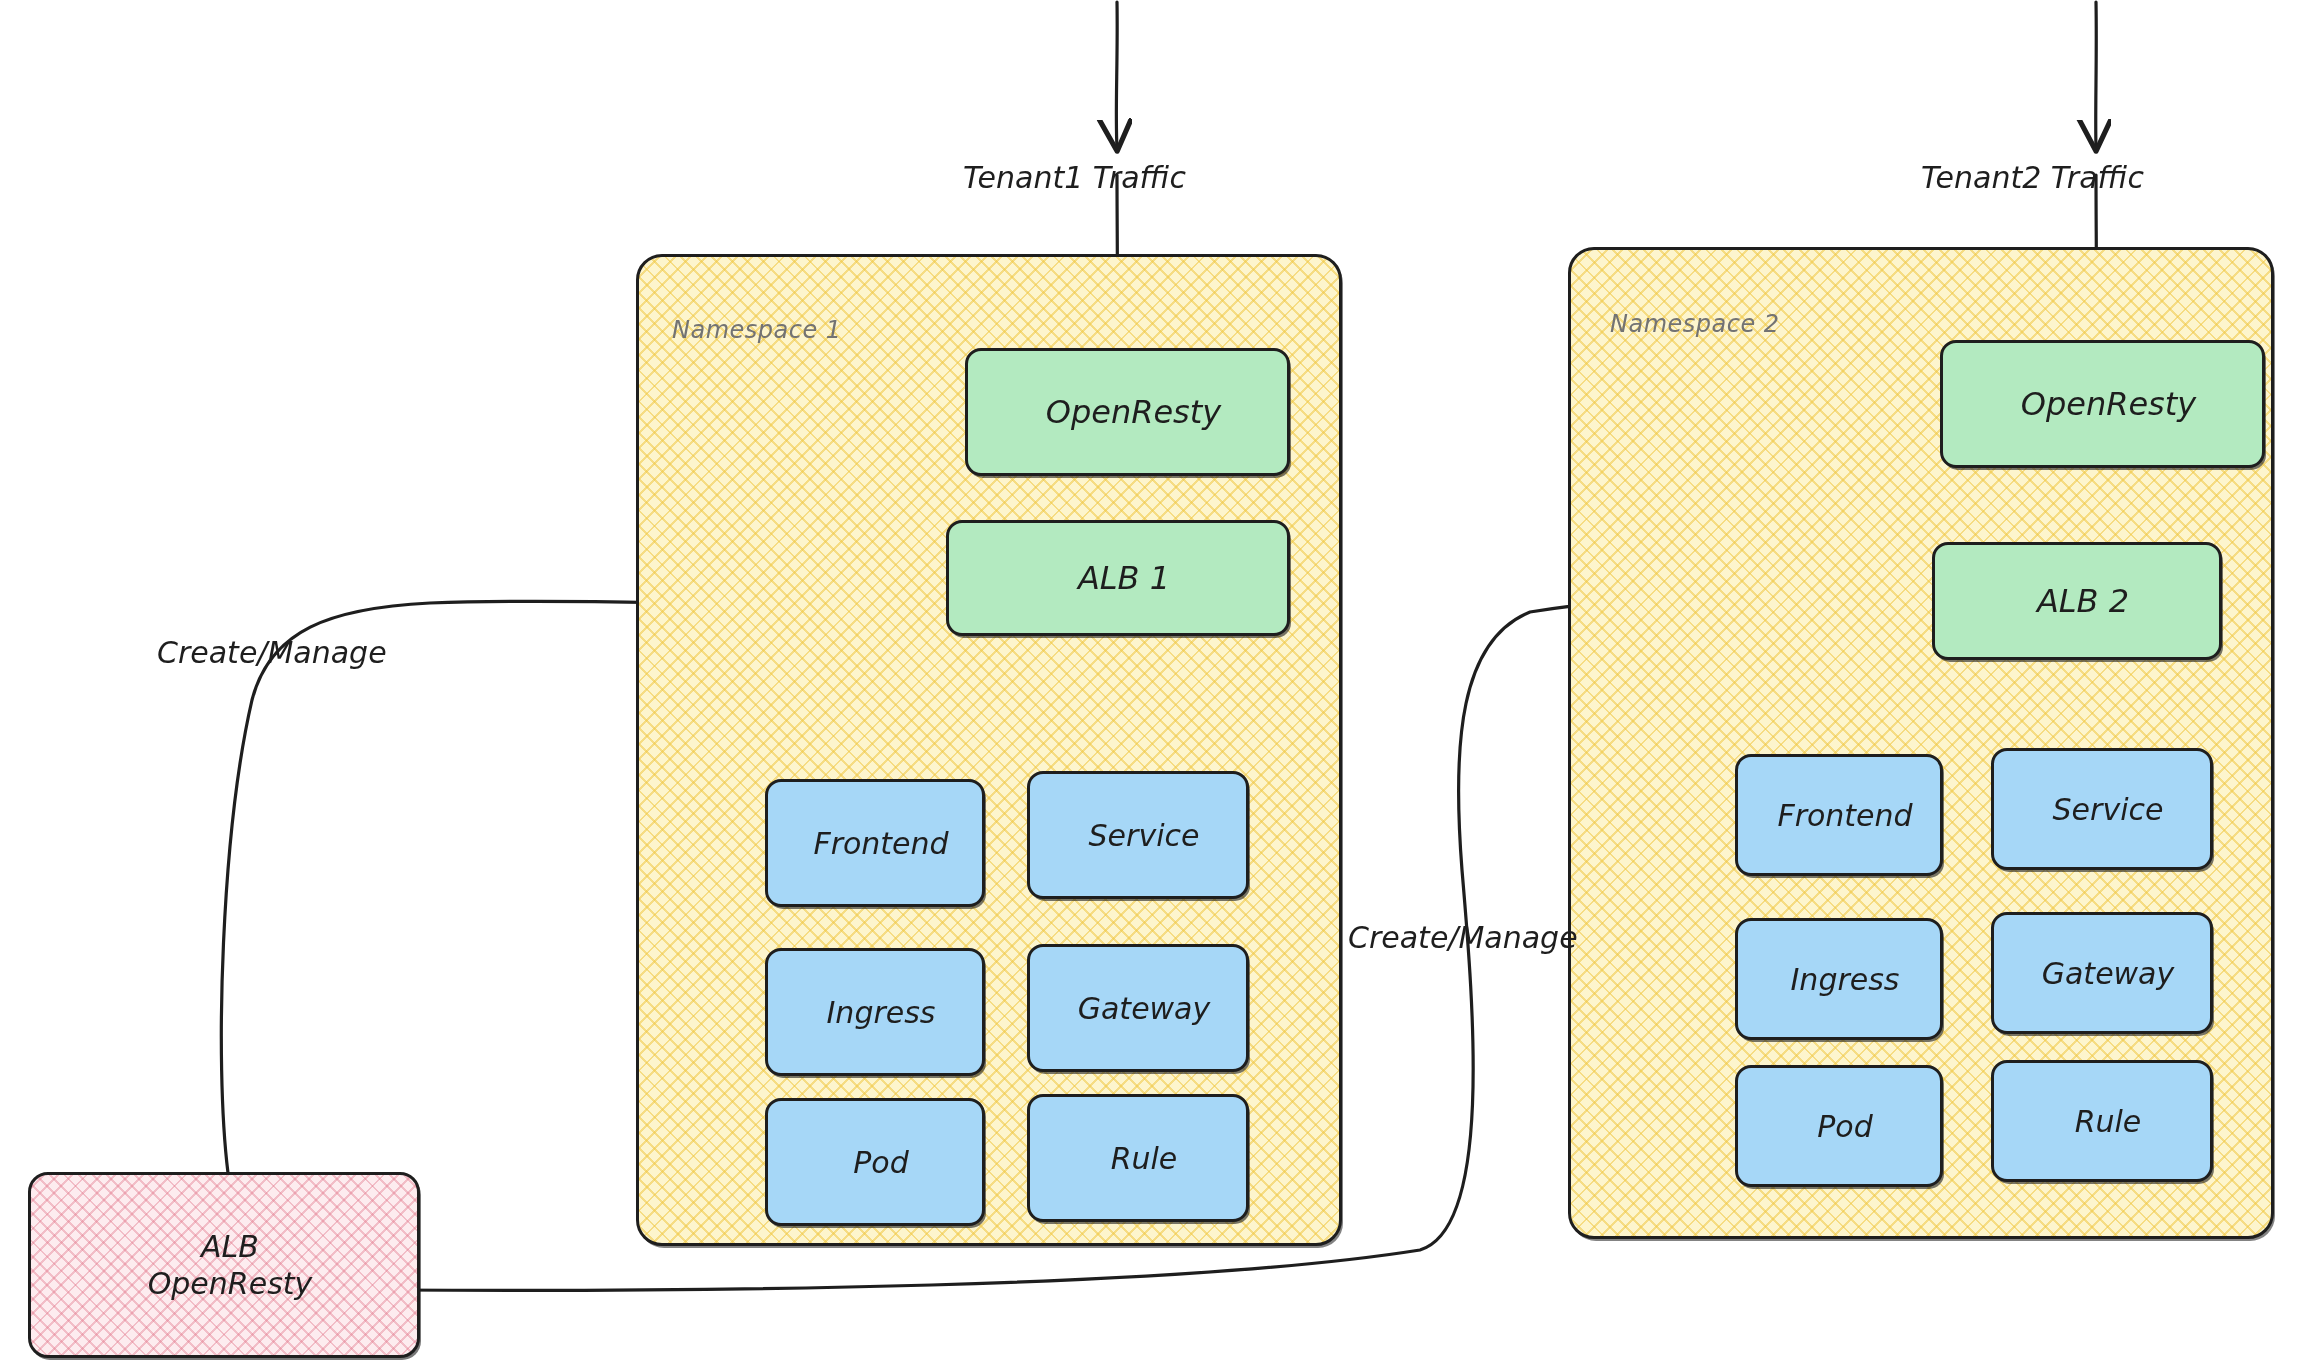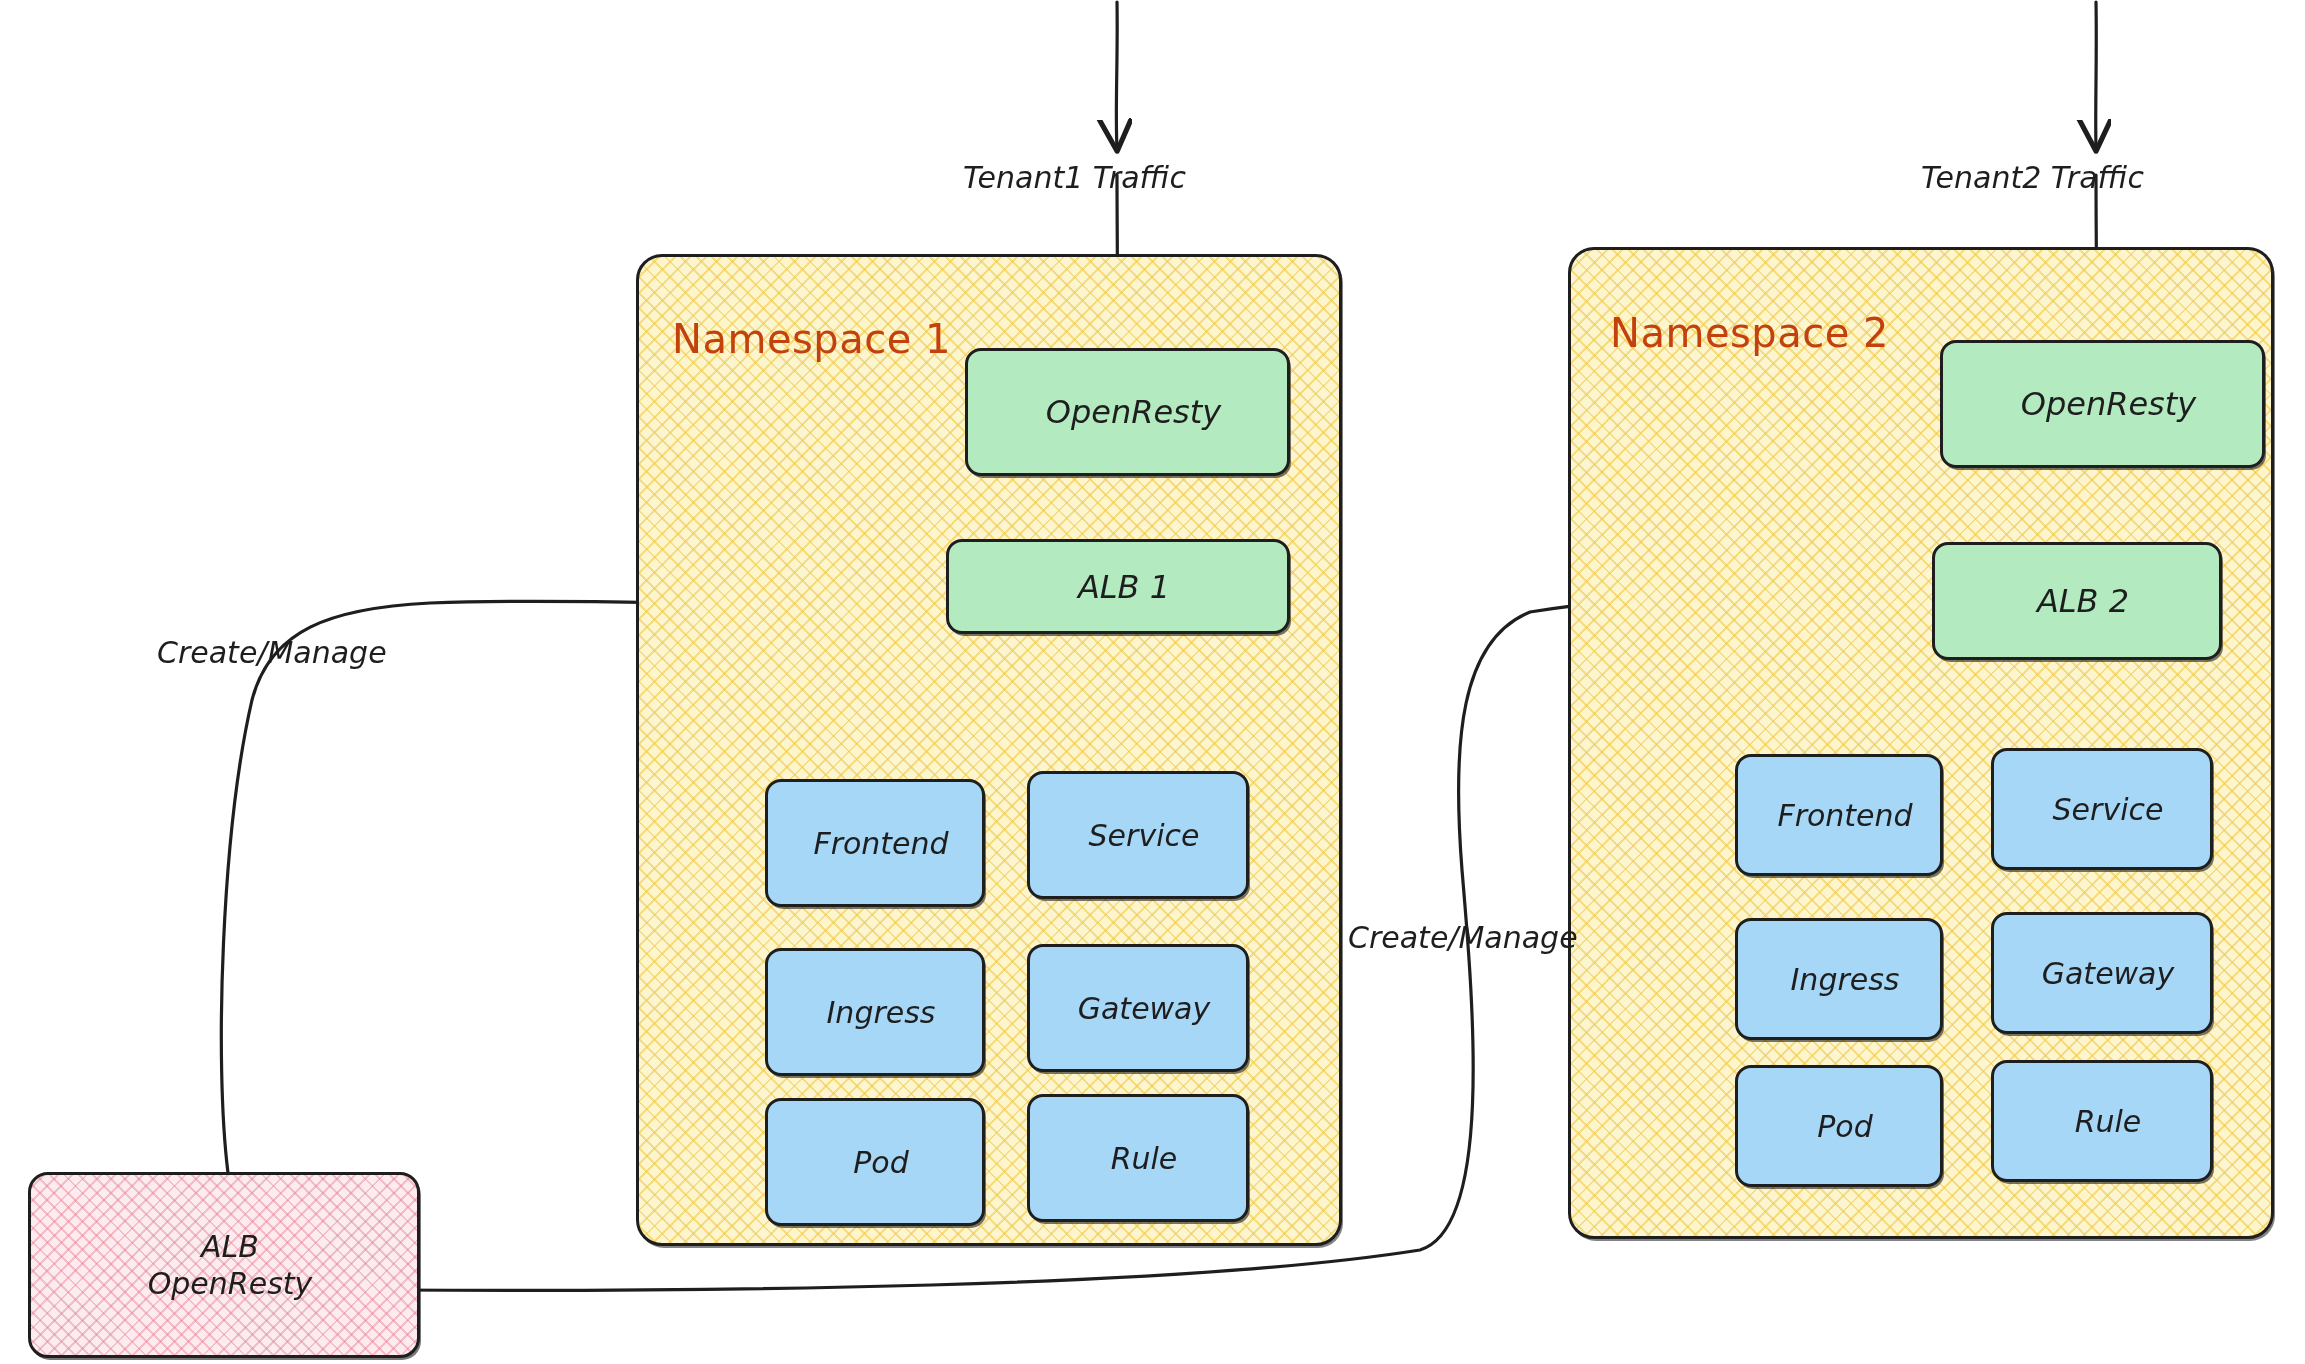--- a/index.html
+++ b/index.html
@@ -11,22 +11,22 @@
   .node{position:absolute;box-sizing:border-box;display:flex;align-items:center;
         justify-content:center;text-align:center;color:#1e1e1e;
         font-family:"DejaVu Sans",sans-serif;padding-left:12px;}
 
   .ns-box{border:3px solid #1e1e1e;border-radius:26px;
           background-color:#fdf5cd;
           background-image:
             repeating-linear-gradient(45deg, rgba(240,200,70,.55) 0 2px, rgba(0,0,0,0) 2px 11px),
             repeating-linear-gradient(-45deg, rgba(240,200,70,.55) 0 2px, rgba(0,0,0,0) 2px 11px);
           box-shadow:2px 3px 0 -1px rgba(30,30,30,.55);}
-  .ns-label{position:absolute;font-size:40px;letter-spacing:.5px;color:#c2410c;
-            }
+  .ns-label{position:absolute;font-size:24px;letter-spacing:.5px;color:#737373;
+            font-style:italic;}
 
   .green-box{background:#b3eac0;border:3.5px solid #1e1e1e;border-radius:16px;
              font-size:32px;box-shadow:2px 3px 0 -1px rgba(30,30,30,.6);}
   .blue-box{background:#a6d7f7;border:3.5px solid #1e1e1e;border-radius:16px;
             font-size:30px;box-shadow:2px 3px 0 -1px rgba(30,30,30,.6);}
   .pink-box{border:3.5px solid #1e1e1e;border-radius:20px;font-size:30px;
             line-height:1.25;flex-direction:column;
             background-color:#fdecef;
             background-image:
               repeating-linear-gradient(45deg, rgba(226,120,140,.40) 0 2px, rgba(0,0,0,0) 2px 10px),
@@ -71,21 +71,21 @@
   <div class="edge-label" style="left:963px;top:160px;">Tenant1 Traffic</div>
   <div class="edge-label" style="left:1921px;top:160px;">Tenant2 Traffic</div>
 
   <div class="node ns-box" style="left:636px;top:254px;width:706px;height:992px;"></div>
   <div class="ns-label" style="left:672px;top:316px;">Namespace 1</div>
 
   <div class="node green-box" style="left:965px;top:348px;width:325px;height:128px;">
     <span>OpenResty</span>
   </div>
 
-  <div class="node green-box" style="left:946px;top:539px;width:344px;height:95px;">
+  <div class="node green-box" style="left:946px;top:520px;width:344px;height:116px;">
     <span>ALB 1</span>
   </div>
 
   <div class="node blue-box" style="left:765px;top:779px;width:220px;height:128px;">
     <span>Frontend</span>
   </div>
   <div class="node blue-box" style="left:1027px;top:771px;width:222px;height:128px;">
     <span>Service</span>
   </div>
   <div class="node blue-box" style="left:765px;top:948px;width:220px;height:128px;">

